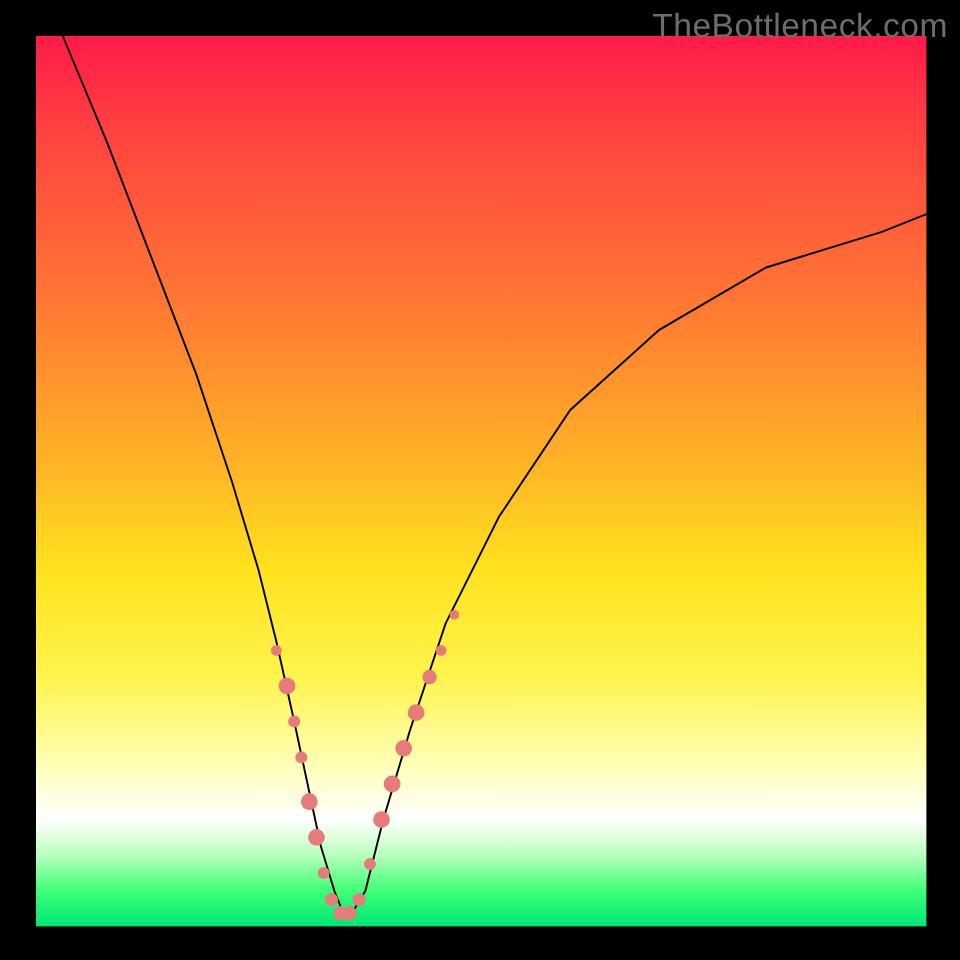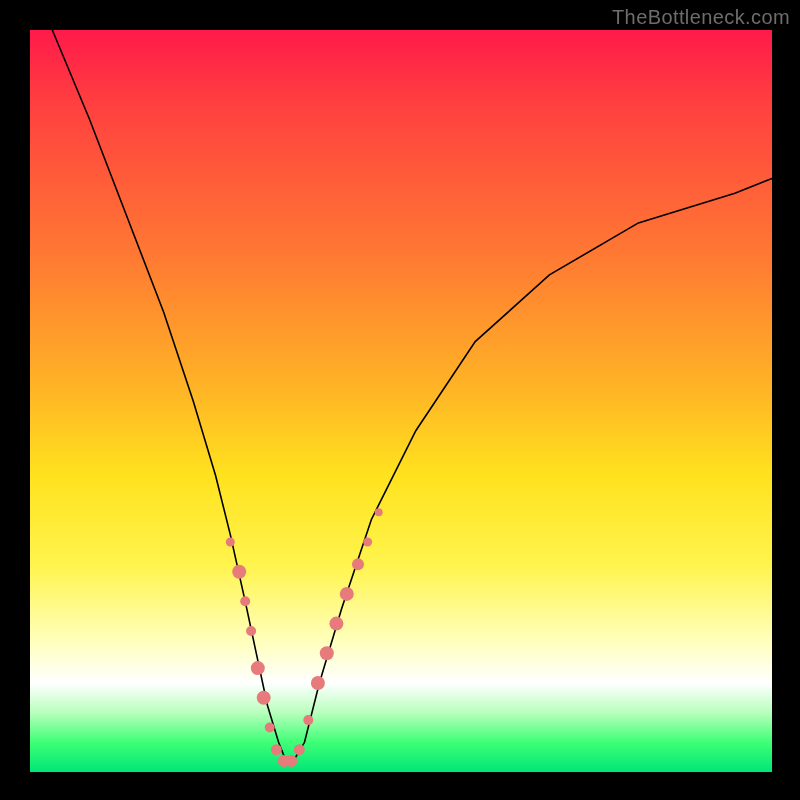--- a/index.html
+++ b/index.html
@@ -35,21 +35,21 @@
       #ffffff 88%,
       #b8ffbc 92%,
       #3eff76 96%,
       #00e676 100%);
   }
   .watermark {
     position: absolute;
     top: 6px;
     right: 10px;
     color: #6d6d6d;
-    font-size: 20px;
+    font-size: 28px;
     font-weight: 500;
     letter-spacing: 0.4px;
     z-index: 10;
   }
   svg.curve {
     position: absolute;
     inset: 0;
     width: 742px;
     height: 742px;
     overflow: visible;

